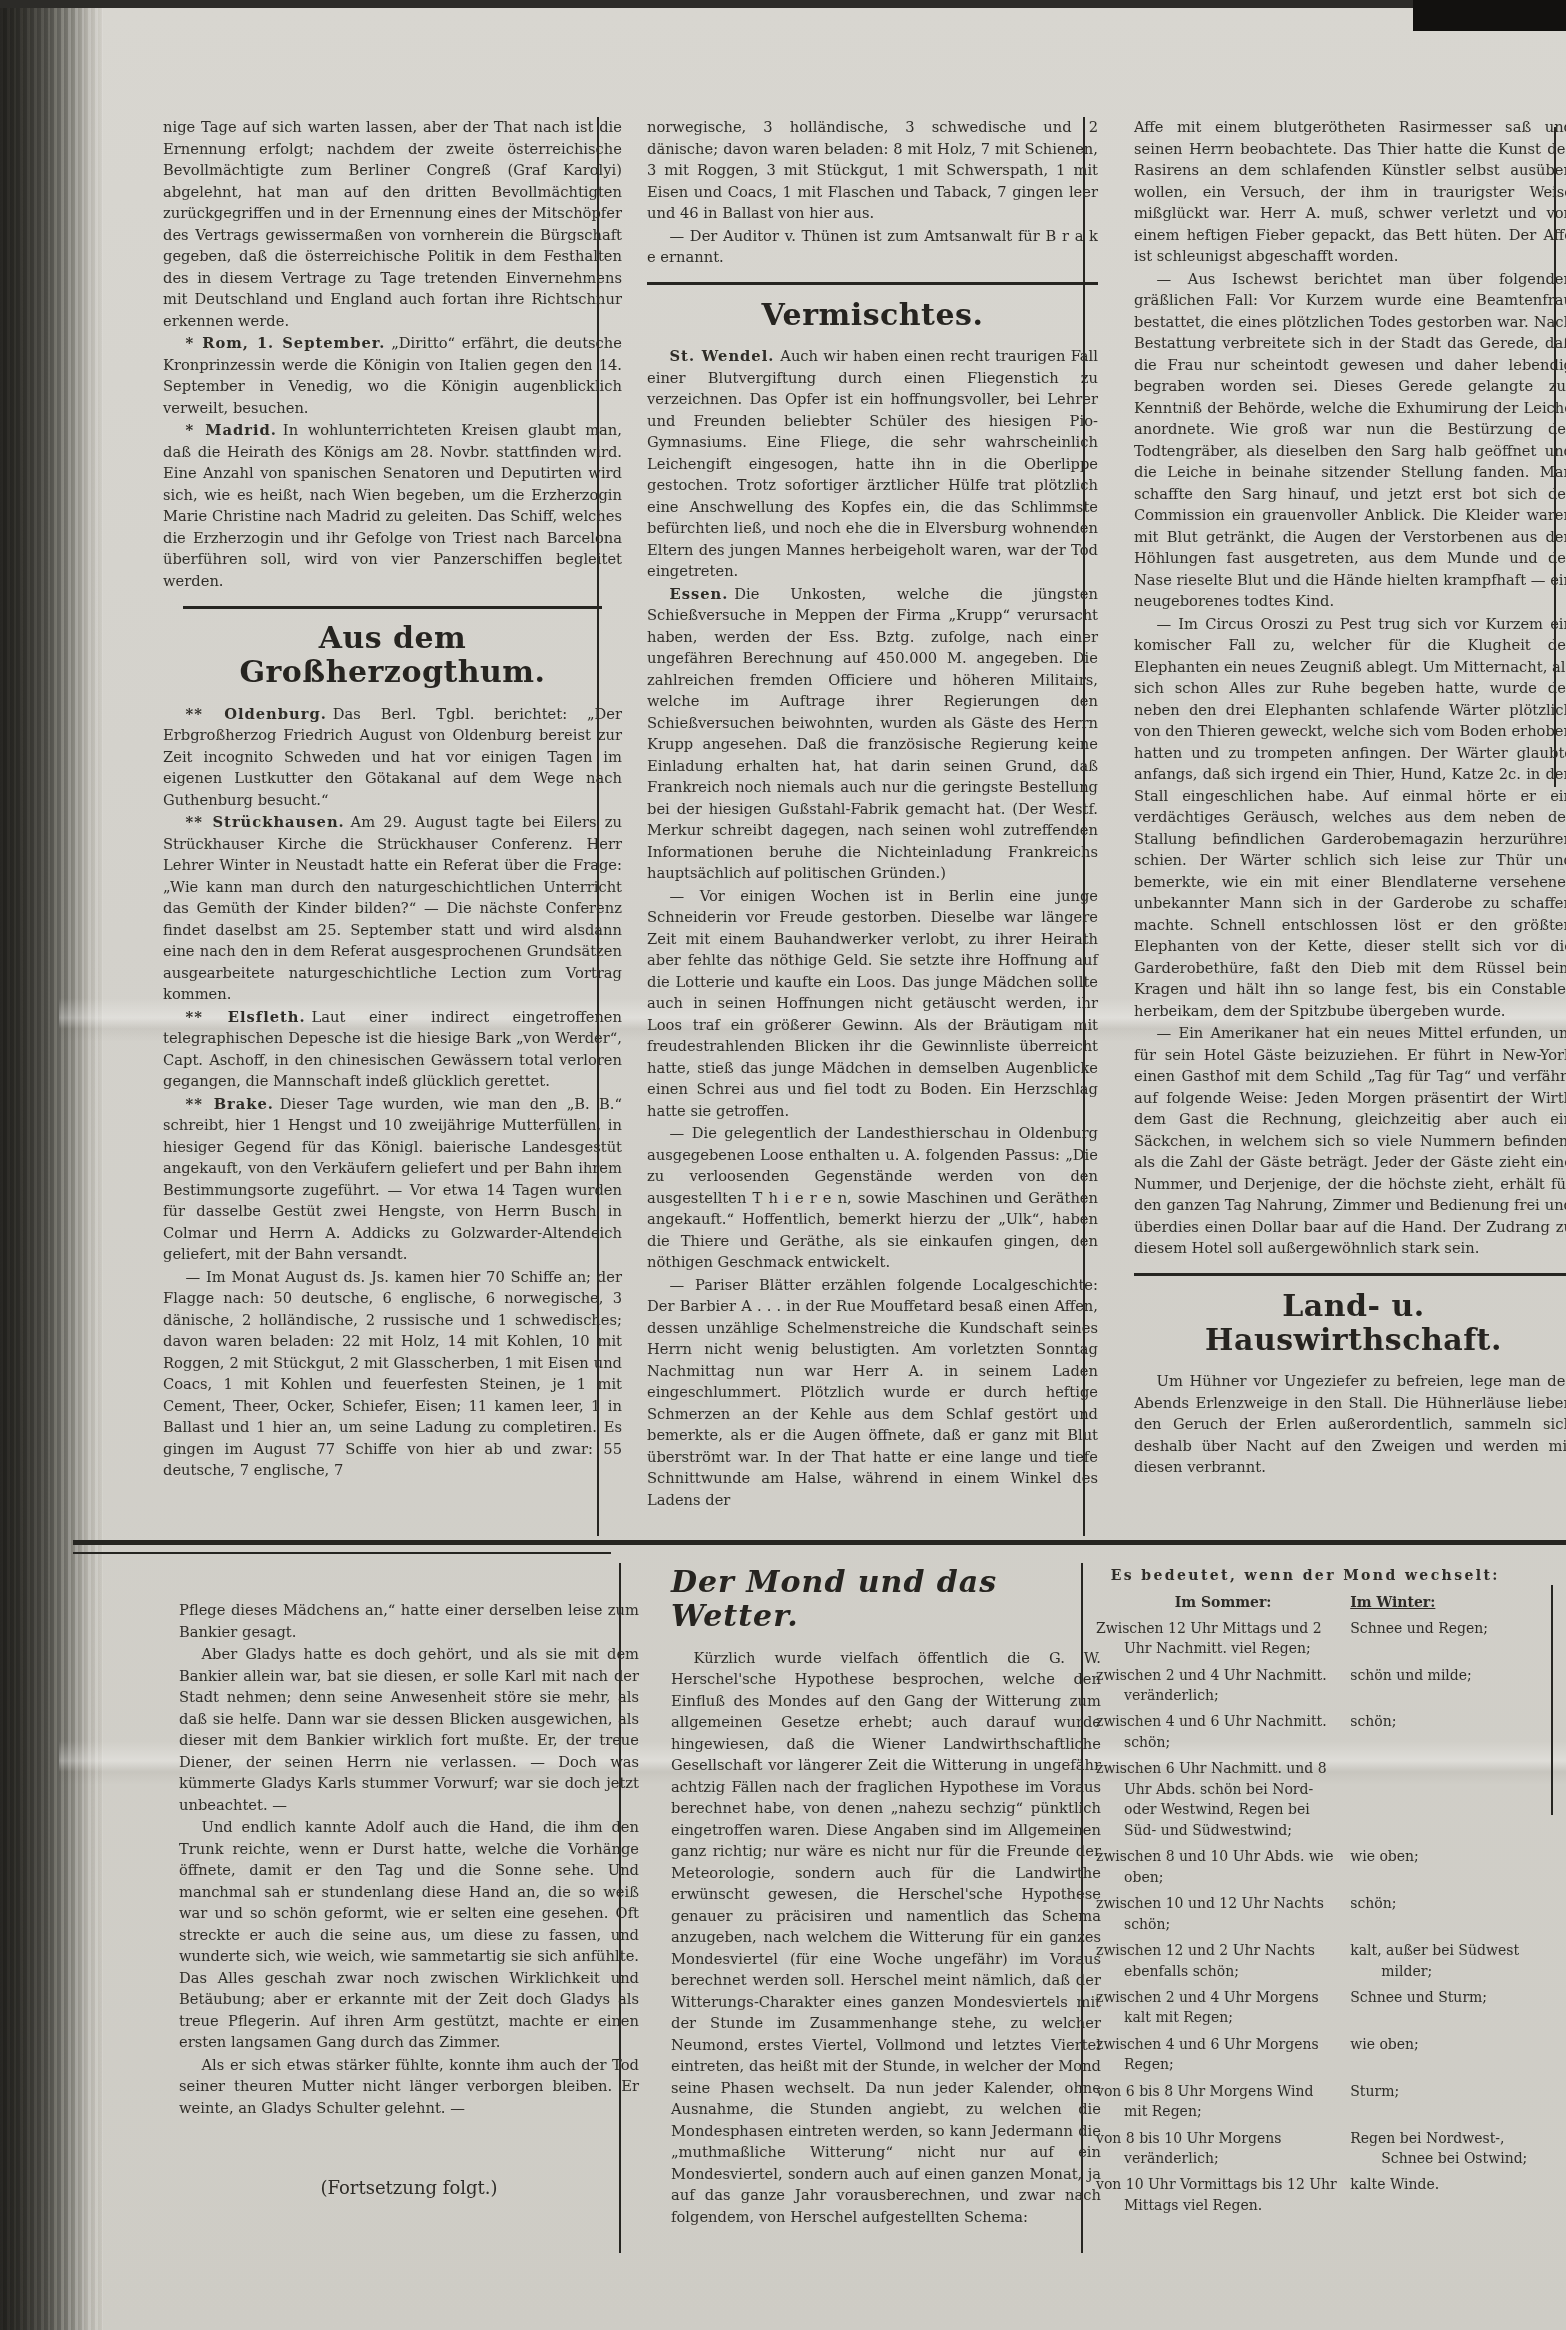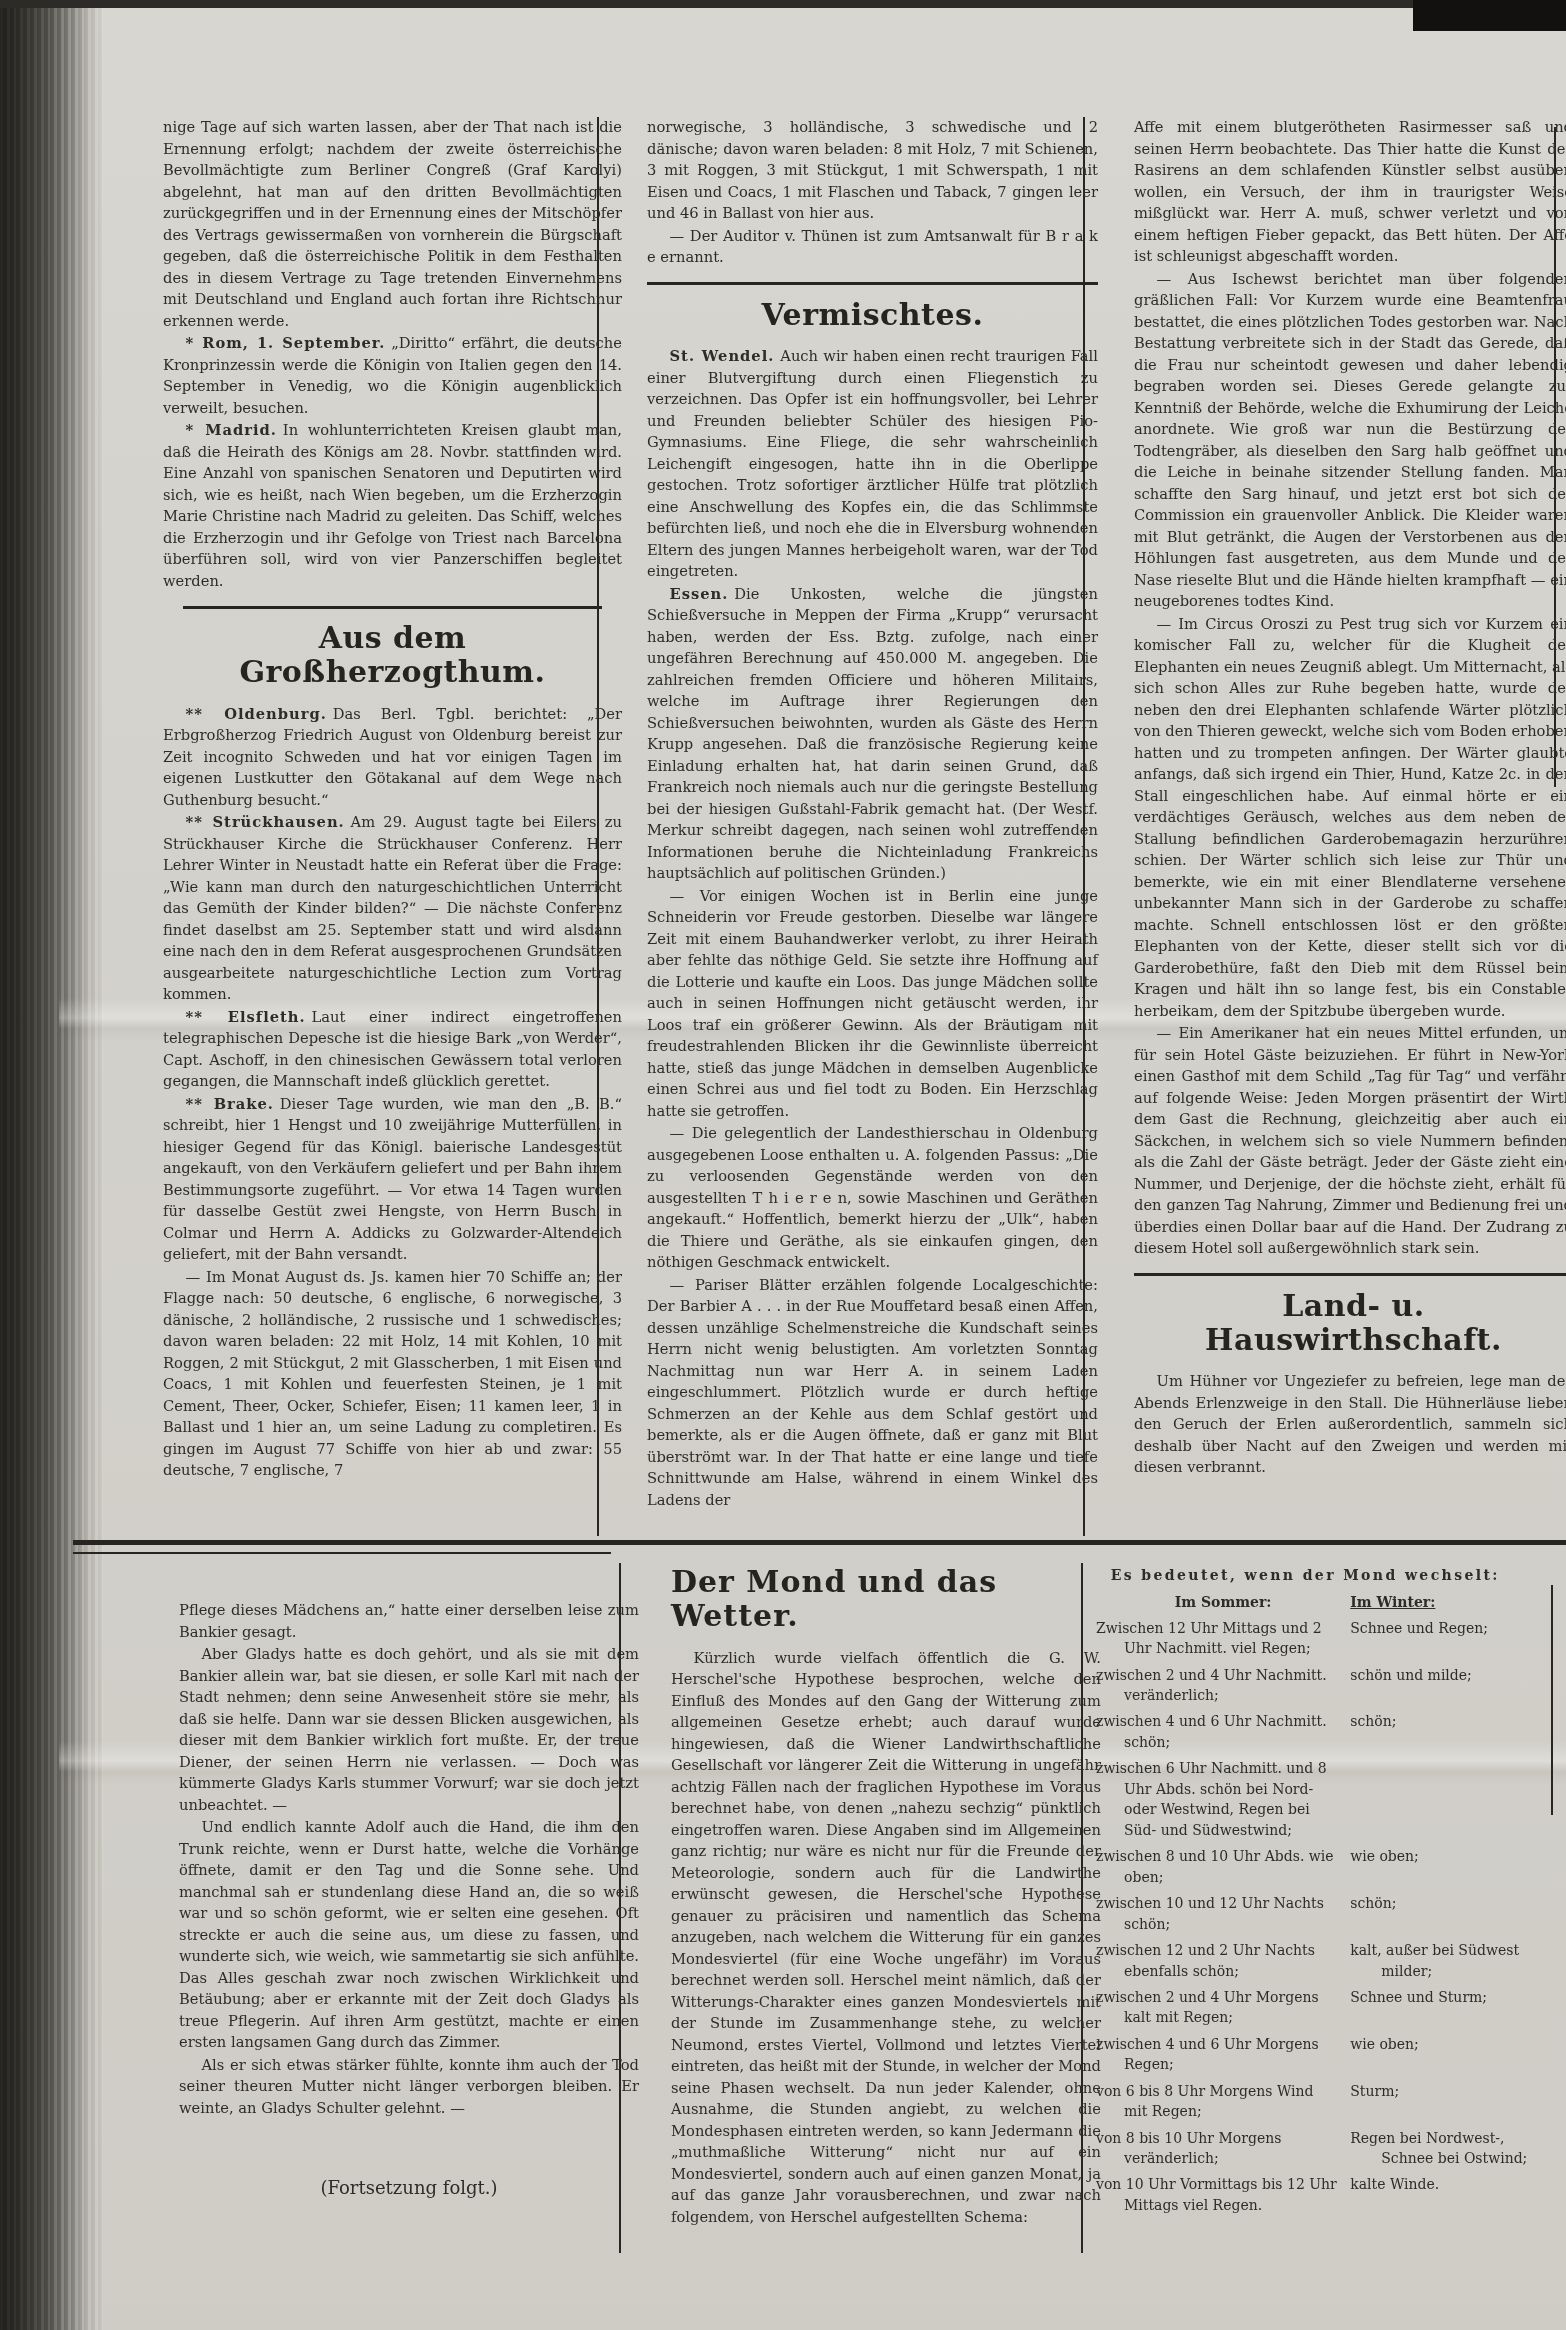--- a/index.html
+++ b/index.html
@@ -120,21 +120,21 @@
 
     <p class="para"><span>Pflege dieses Mädchens an,“ hatte einer derselben leise zum Bankier gesagt.</span></p>
         <p class="para"><span>Aber Gladys hatte es doch gehört, und als sie mit dem Bankier allein war, bat sie diesen, er solle Karl mit nach der Stadt nehmen; denn seine Anwesenheit störe sie mehr, als daß sie helfe. Dann war sie dessen Blicken ausgewichen, als dieser mit dem Bankier wirklich fort mußte. Er, der treue Diener, der seinen Herrn nie verlassen. — Doch was kümmerte Gladys Karls stummer Vorwurf; war sie doch jetzt unbeachtet. —</span></p>
         <p class="para"><span>Und endlich kannte Adolf auch die Hand, die ihm den Trunk reichte, wenn er Durst hatte, welche die Vorhänge öffnete, damit er den Tag und die Sonne sehe. Und manchmal sah er stundenlang diese Hand an, die so weiß war und so schön geformt, wie er selten eine gesehen. Oft streckte er auch die seine aus, um diese zu fassen, und wunderte sich, wie weich, wie sammetartig sie sich anfühlte. Das Alles geschah zwar noch zwischen Wirklichkeit und Betäubung; aber er erkannte mit der Zeit doch Gladys als treue Pflegerin. Auf ihren Arm gestützt, machte er einen ersten langsamen Gang durch das Zimmer.</span></p>
         <p class="para"><span>Als er sich etwas stärker fühlte, konnte ihm auch der Tod seiner theuren Mutter nicht länger verborgen bleiben. Er weinte, an Gladys Schulter gelehnt. —</span></p>
       </div>
     <p class="para continuation">(Fortsetzung folgt.)</p>
   </div>
 
   <div class="col" style="left:639px;top:1565px;width:430px;">
-    <div class="sec-head" style="margin-top:0;text-align:left;letter-spacing:1px;">Der Mond und das Wetter.</div>
+    <div class="sec-head" style="margin-top:0;text-align:left;letter-spacing:1px;font-style:italic;">Der Mond und das Wetter.</div>
     <p class="para" style="text-indent:22.5px;">Kürzlich wurde vielfach öffentlich die G. W. Herschel'sche Hypothese besprochen, welche den Einfluß des Mondes auf den Gang der Witterung zum allgemeinen Gesetze erhebt; auch darauf wurde hingewiesen, daß die Wiener Landwirthschaftliche Gesellschaft vor längerer Zeit die Witterung in ungefähr achtzig Fällen nach der fraglichen Hypothese im Voraus berechnet habe, von denen „nahezu sechzig“ pünktlich eingetroffen waren. Diese Angaben sind im Allgemeinen ganz richtig; nur wäre es nicht nur für die Freunde der Meteorologie, sondern auch für die Landwirthe erwünscht gewesen, die Herschel'sche Hypothese genauer zu präcisiren und namentlich das Schema anzugeben, nach welchem die Witterung für ein ganzes Mondesviertel (für eine Woche ungefähr) im Voraus berechnet werden soll. Herschel meint nämlich, daß der Witterungs-Charakter eines ganzen Mondesviertels mit der Stunde im Zusammenhange stehe, zu welcher Neumond, erstes Viertel, Vollmond und letztes Viertel eintreten, das heißt mit der Stunde, in welcher der Mond seine Phasen wechselt. Da nun jeder Kalender, ohne Ausnahme, die Stunden angiebt, zu welchen die Mondesphasen eintreten werden, so kann Jedermann die „muthmaßliche Witterung“ nicht nur auf ein Mondesviertel, sondern auch auf einen ganzen Monat, ja auf das ganze Jahr vorausberechnen, und zwar nach folgendem, von Herschel aufgestellten Schema:</p>
   </div>
 
   <div id="moon-table" style="left:1096px;top:1565px;width:446px;">
     <p class="mt-title">Es bedeutet, wenn der Mond wechselt:</p>
     <div class="mt-heads">
       <div class="h1">Im Sommer:</div>
       <div class="h2">Im Winter:</div>
     </div>
     <div>

